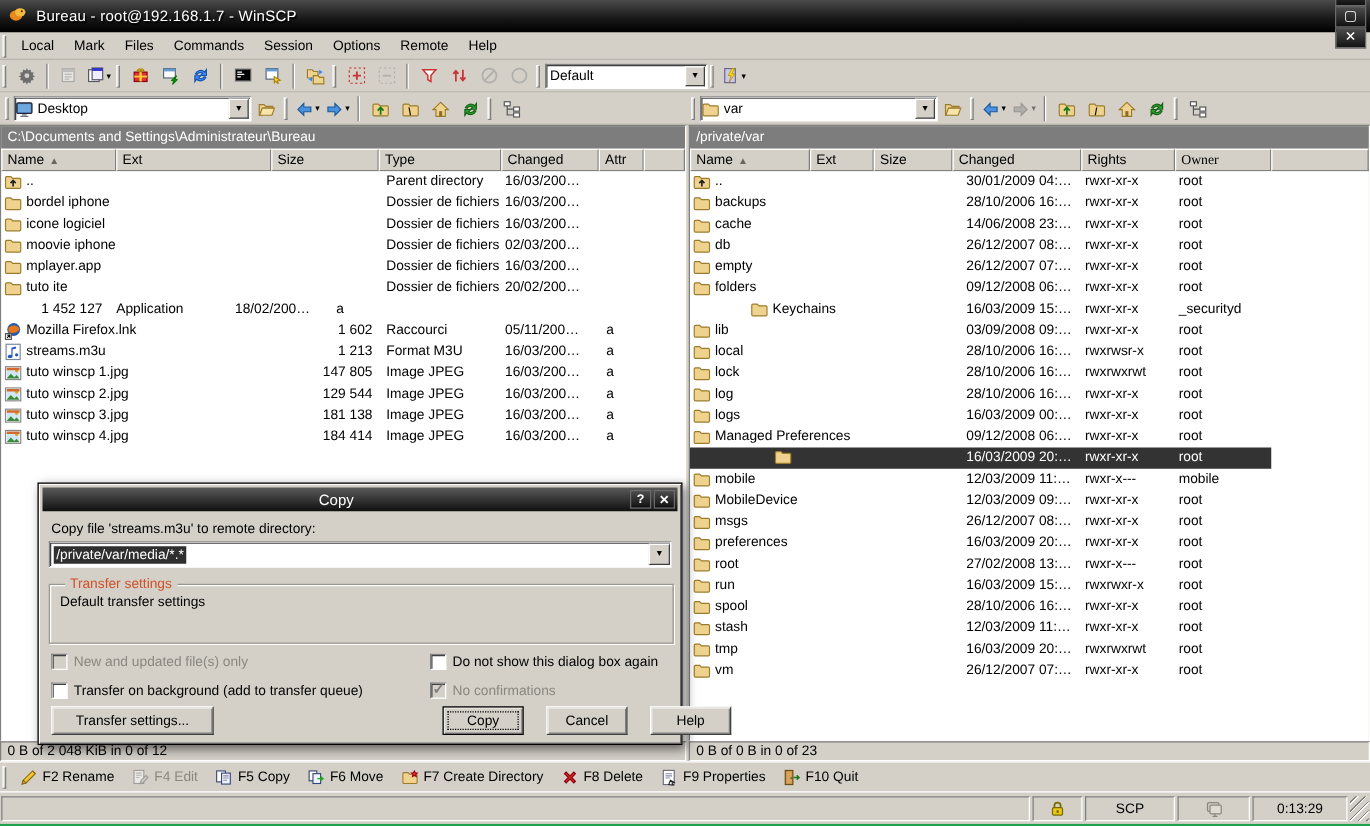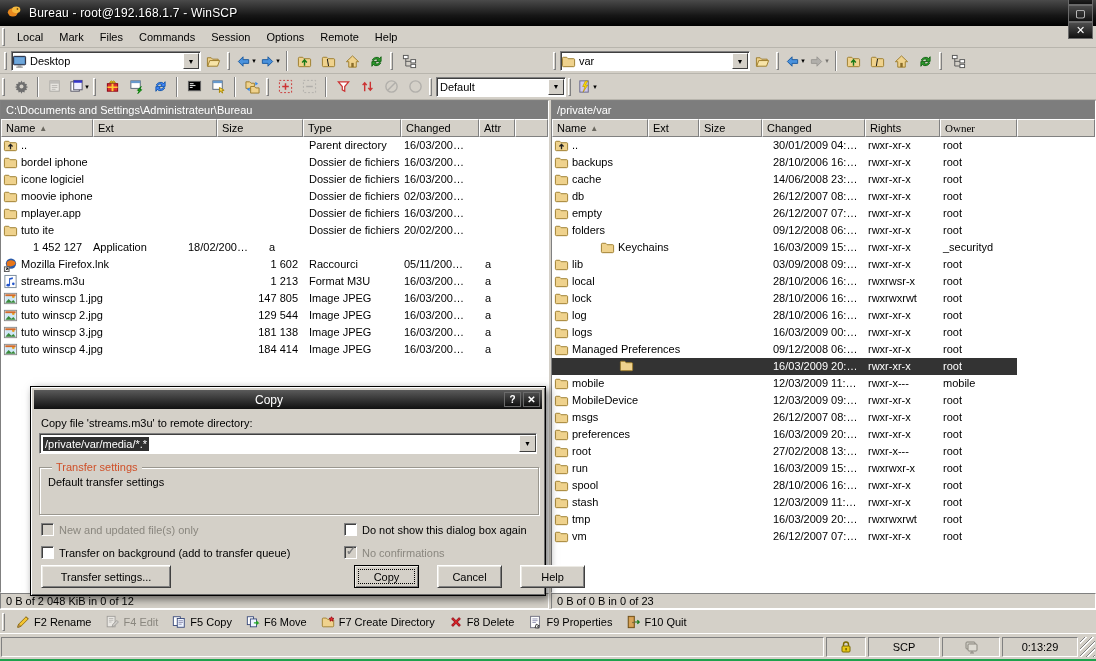--- a/index.html
+++ b/index.html
@@ -131,20 +131,171 @@
       <span class="grip"></span>
       <span class="menu-item">Local</span>
       <span class="menu-item">Mark</span>
       <span class="menu-item">Files</span>
       <span class="menu-item">Commands</span>
       <span class="menu-item">Session</span>
       <span class="menu-item">Options</span>
       <span class="menu-item">Remote</span>
       <span class="menu-item">Help</span>
     </div>
+  <div class="bar toolbar1" id="toolbar1">
+      <span class="grip"></span>
+      <span class="tbtn">
+        <span class="ic">
+          <svg viewBox="0 0 16 16">
+            <path d="M8 1.5l1 2.1 2.2-.8.3 2.3 2.3.3-.8 2.2 2.1 1-2.1 1 .8 2.2-2.3.3-.3 2.3-2.2-.8-1 2.1-1-2.1-2.2.8-.3-2.3-2.3-.3.8-2.2-2.1-1 2.1-1-.8-2.2 2.3-.3.3-2.3 2.2.8z" fill="#6e6e6e"></path>
+            <circle cx="8" cy="8" r="2.1" fill="#d4d0c8"></circle>
+          </svg>
+        </span>
+      </span>
+      <span class="tsep"></span>
+      <span class="tbtn dis">
+        <span class="ic">
+          <svg viewBox="0 0 16 16">
+            <rect x="2" y="2" width="10" height="11" fill="#fff" stroke="#777"></rect>
+            <rect x="2" y="2" width="10" height="3" fill="#9aa7c8"></rect>
+            <path d="M4 7h6M4 9h6M4 11h4" stroke="#999"></path>
+          </svg>
+        </span>
+      </span>
+      <span class="tbtn">
+        <span class="ic">
+          <svg viewBox="0 0 16 16">
+            <rect x="2" y="3" width="9" height="10" fill="#fff" stroke="#556"></rect>
+            <rect x="5" y="1.5" width="9" height="10" fill="#eef" stroke="#556"></rect>
+            <rect x="5" y="1.5" width="9" height="2.5" fill="#33c"></rect>
+          </svg>
+        </span>
+        <span class="ddarrow">▾</span>
+      </span>
+      <span class="grip"></span>
+      <span class="tbtn">
+        <span class="ic">
+          <svg viewBox="0 0 16 16">
+            <rect x="2.5" y="5" width="11" height="8" fill="#d33" stroke="#801"></rect>
+            <rect x="7" y="5" width="2" height="8" fill="#fc3"></rect>
+            <rect x="2.5" y="8" width="11" height="1.6" fill="#fc3"></rect>
+            <path d="M5 4c1-2.5 3-2.5 3 0 0-2.5 2-2.5 3 0z" fill="#fc3" stroke="#a80"></path>
+          </svg>
+        </span>
+      </span>
+      <span class="tbtn">
+        <span class="ic">
+          <svg viewBox="0 0 16 16">
+            <rect x="2" y="2" width="10" height="8" fill="#fff" stroke="#567"></rect>
+            <rect x="2" y="2" width="10" height="2.4" fill="#69c"></rect>
+            <path d="M13 8l-4 4 2 .5-1.5 3 4-4-2-.5z" fill="#2a2" stroke="#070"></path>
+          </svg>
+        </span>
+      </span>
+      <span class="tbtn">
+        <span class="ic">
+          <svg viewBox="0 0 16 16">
+            <path d="M3.5 6.5a5 5 0 018-1.6l1.4-2v5h-5l1.8-1.8a3 3 0 00-4.7 1z" fill="#48f" stroke="#15a"></path>
+            <path d="M12.5 9.5a5 5 0 01-8 1.6l-1.4 2v-5h5l-1.8 1.8a3 3 0 004.7-1z" fill="#48f" stroke="#15a"></path>
+          </svg>
+        </span>
+      </span>
+      <span class="tsep"></span>
+      <span class="tbtn">
+        <span class="ic">
+          <svg viewBox="0 0 16 16">
+            <rect x="1.5" y="2.5" width="13" height="10" fill="#000" stroke="#666"></rect>
+            <path d="M3 5h4M3 7h6M3 9h3" stroke="#fff"></path>
+          </svg>
+        </span>
+      </span>
+      <span class="tbtn">
+        <span class="ic">
+          <svg viewBox="0 0 16 16">
+            <rect x="2" y="2" width="10" height="9" fill="#fff" stroke="#567"></rect>
+            <rect x="2" y="2" width="10" height="2.4" fill="#69c"></rect>
+            <path d="M9 9l5 3-2.5.5 1 2.5-3-2.5-.5 2z" fill="#fd5" stroke="#a80"></path>
+          </svg>
+        </span>
+      </span>
+      <span class="tsep"></span>
+      <span class="tbtn">
+        <span class="ic">
+          <svg viewBox="0 0 16 16">
+            <path d="M1 3h4l1.5 1.5H10V10H1z" fill="#efd28d" stroke="#9c7c2c"></path>
+            <path d="M6 8h4l1.5 1.5H15V15H6z" fill="#efd28d" stroke="#9c7c2c"></path>
+            <path d="M11 3l3 2-3 2zM5 13l-3-2 3-2z" fill="#38e"></path>
+          </svg>
+        </span>
+      </span>
+      <span class="grip"></span>
+      <span class="tbtn">
+        <span class="ic">
+          <svg viewBox="0 0 16 16">
+            <rect x="1.5" y="1.5" width="13" height="13" fill="none" stroke="#c33" stroke-dasharray="2 2"></rect>
+            <path d="M8 4.5v7M4.5 8h7" stroke="#c33" stroke-width="1.6"></path>
+          </svg>
+        </span>
+      </span>
+      <span class="tbtn dis">
+        <span class="ic">
+          <svg viewBox="0 0 16 16">
+            <rect x="1.5" y="1.5" width="13" height="13" fill="none" stroke="#888" stroke-dasharray="2 2"></rect>
+            <path d="M4.5 8h7" stroke="#888" stroke-width="1.6"></path>
+          </svg>
+        </span>
+      </span>
+      <span class="tsep"></span>
+      <span class="tbtn">
+        <span class="ic">
+          <svg viewBox="0 0 16 16">
+            <path d="M2.5 3h11l-4.2 5v5l-2.6-1.5V8z" fill="#fff" stroke="#c33" stroke-width="1.3"></path>
+          </svg>
+        </span>
+      </span>
+      <span class="tbtn">
+        <span class="ic">
+          <svg viewBox="0 0 16 16">
+            <path d="M5 13V4M2.8 6.5L5 4l2.2 2.5" fill="none" stroke="#c33" stroke-width="1.5"></path>
+            <path d="M11 3v9M8.8 9.5L11 12l2.2-2.5" fill="none" stroke="#c33" stroke-width="1.5"></path>
+          </svg>
+        </span>
+      </span>
+      <span class="tbtn dis">
+        <span class="ic">
+          <svg viewBox="0 0 16 16">
+            <circle cx="8" cy="8" r="6" fill="none" stroke="#888" stroke-width="1.5"></circle>
+            <path d="M4 12L12 4" stroke="#888" stroke-width="1.5"></path>
+          </svg>
+        </span>
+      </span>
+      <span class="tbtn dis">
+        <span class="ic">
+          <svg viewBox="0 0 16 16">
+            <circle cx="8" cy="8" r="6" fill="none" stroke="#888" stroke-width="1.5"></circle>
+          </svg>
+        </span>
+      </span>
+      <span class="grip"></span>
+      <span class="combo" style="width: 130px;">
+        <span class="cval">Default</span>
+        <span class="cbtn">▼</span>
+      </span>
+      <span class="grip"></span>
+      <span class="tbtn">
+        <span class="ic">
+          <svg viewBox="0 0 16 16">
+            <rect x="3" y="2" width="9" height="12" fill="#cfc8ee" stroke="#668"></rect>
+            <path d="M9 2l-3 6h2.5l-2 6 5-7.5H9l2.5-4.5z" fill="#fd0" stroke="#a80" stroke-width=".6"></path>
+          </svg>
+        </span>
+        <span class="ddarrow">▾</span>
+      </span>
+    </div>
+
   <div class="bar toolbar2">
     <div class="addr-group" style="left:2px;" id="laddr">
         <span class="grip"></span>
         <span class="combo" style="width: 190px;">
           <span class="ic">
             <svg viewBox="0 0 16 16">
               <rect x="1.5" y="2.5" width="13" height="9" rx="1" fill="#3a6ea5" stroke="#223"></rect>
               <rect x="2.5" y="3.5" width="11" height="7" fill="#6fa8dc"></rect>
               <rect x="6" y="12" width="4" height="1.5" fill="#999"></rect>
               <rect x="4.5" y="13.5" width="7" height="1" fill="#777"></rect>
@@ -298,171 +449,20 @@
             <svg viewBox="0 0 16 16">
               <rect x="1.5" y="1.5" width="5" height="3.5" fill="#fff" stroke="#555"></rect>
               <rect x="9.5" y="6" width="5" height="3.5" fill="#fff" stroke="#555"></rect>
               <rect x="9.5" y="11" width="5" height="3.5" fill="#fff" stroke="#555"></rect>
               <path d="M4 5v7.8h5.5M4 7.8h5.5" fill="none" stroke="#555"></path>
             </svg>
           </span>
         </span>
       </div>
   </div>
-
-  <div class="bar toolbar1" id="toolbar1">
-      <span class="grip"></span>
-      <span class="tbtn">
-        <span class="ic">
-          <svg viewBox="0 0 16 16">
-            <path d="M8 1.5l1 2.1 2.2-.8.3 2.3 2.3.3-.8 2.2 2.1 1-2.1 1 .8 2.2-2.3.3-.3 2.3-2.2-.8-1 2.1-1-2.1-2.2.8-.3-2.3-2.3-.3.8-2.2-2.1-1 2.1-1-.8-2.2 2.3-.3.3-2.3 2.2.8z" fill="#6e6e6e"></path>
-            <circle cx="8" cy="8" r="2.1" fill="#d4d0c8"></circle>
-          </svg>
-        </span>
-      </span>
-      <span class="tsep"></span>
-      <span class="tbtn dis">
-        <span class="ic">
-          <svg viewBox="0 0 16 16">
-            <rect x="2" y="2" width="10" height="11" fill="#fff" stroke="#777"></rect>
-            <rect x="2" y="2" width="10" height="3" fill="#9aa7c8"></rect>
-            <path d="M4 7h6M4 9h6M4 11h4" stroke="#999"></path>
-          </svg>
-        </span>
-      </span>
-      <span class="tbtn">
-        <span class="ic">
-          <svg viewBox="0 0 16 16">
-            <rect x="2" y="3" width="9" height="10" fill="#fff" stroke="#556"></rect>
-            <rect x="5" y="1.5" width="9" height="10" fill="#eef" stroke="#556"></rect>
-            <rect x="5" y="1.5" width="9" height="2.5" fill="#33c"></rect>
-          </svg>
-        </span>
-        <span class="ddarrow">▾</span>
-      </span>
-      <span class="grip"></span>
-      <span class="tbtn">
-        <span class="ic">
-          <svg viewBox="0 0 16 16">
-            <rect x="2.5" y="5" width="11" height="8" fill="#d33" stroke="#801"></rect>
-            <rect x="7" y="5" width="2" height="8" fill="#fc3"></rect>
-            <rect x="2.5" y="8" width="11" height="1.6" fill="#fc3"></rect>
-            <path d="M5 4c1-2.5 3-2.5 3 0 0-2.5 2-2.5 3 0z" fill="#fc3" stroke="#a80"></path>
-          </svg>
-        </span>
-      </span>
-      <span class="tbtn">
-        <span class="ic">
-          <svg viewBox="0 0 16 16">
-            <rect x="2" y="2" width="10" height="8" fill="#fff" stroke="#567"></rect>
-            <rect x="2" y="2" width="10" height="2.4" fill="#69c"></rect>
-            <path d="M13 8l-4 4 2 .5-1.5 3 4-4-2-.5z" fill="#2a2" stroke="#070"></path>
-          </svg>
-        </span>
-      </span>
-      <span class="tbtn">
-        <span class="ic">
-          <svg viewBox="0 0 16 16">
-            <path d="M3.5 6.5a5 5 0 018-1.6l1.4-2v5h-5l1.8-1.8a3 3 0 00-4.7 1z" fill="#48f" stroke="#15a"></path>
-            <path d="M12.5 9.5a5 5 0 01-8 1.6l-1.4 2v-5h5l-1.8 1.8a3 3 0 004.7-1z" fill="#48f" stroke="#15a"></path>
-          </svg>
-        </span>
-      </span>
-      <span class="tsep"></span>
-      <span class="tbtn">
-        <span class="ic">
-          <svg viewBox="0 0 16 16">
-            <rect x="1.5" y="2.5" width="13" height="10" fill="#000" stroke="#666"></rect>
-            <path d="M3 5h4M3 7h6M3 9h3" stroke="#fff"></path>
-          </svg>
-        </span>
-      </span>
-      <span class="tbtn">
-        <span class="ic">
-          <svg viewBox="0 0 16 16">
-            <rect x="2" y="2" width="10" height="9" fill="#fff" stroke="#567"></rect>
-            <rect x="2" y="2" width="10" height="2.4" fill="#69c"></rect>
-            <path d="M9 9l5 3-2.5.5 1 2.5-3-2.5-.5 2z" fill="#fd5" stroke="#a80"></path>
-          </svg>
-        </span>
-      </span>
-      <span class="tsep"></span>
-      <span class="tbtn">
-        <span class="ic">
-          <svg viewBox="0 0 16 16">
-            <path d="M1 3h4l1.5 1.5H10V10H1z" fill="#efd28d" stroke="#9c7c2c"></path>
-            <path d="M6 8h4l1.5 1.5H15V15H6z" fill="#efd28d" stroke="#9c7c2c"></path>
-            <path d="M11 3l3 2-3 2zM5 13l-3-2 3-2z" fill="#38e"></path>
-          </svg>
-        </span>
-      </span>
-      <span class="grip"></span>
-      <span class="tbtn">
-        <span class="ic">
-          <svg viewBox="0 0 16 16">
-            <rect x="1.5" y="1.5" width="13" height="13" fill="none" stroke="#c33" stroke-dasharray="2 2"></rect>
-            <path d="M8 4.5v7M4.5 8h7" stroke="#c33" stroke-width="1.6"></path>
-          </svg>
-        </span>
-      </span>
-      <span class="tbtn dis">
-        <span class="ic">
-          <svg viewBox="0 0 16 16">
-            <rect x="1.5" y="1.5" width="13" height="13" fill="none" stroke="#888" stroke-dasharray="2 2"></rect>
-            <path d="M4.5 8h7" stroke="#888" stroke-width="1.6"></path>
-          </svg>
-        </span>
-      </span>
-      <span class="tsep"></span>
-      <span class="tbtn">
-        <span class="ic">
-          <svg viewBox="0 0 16 16">
-            <path d="M2.5 3h11l-4.2 5v5l-2.6-1.5V8z" fill="#fff" stroke="#c33" stroke-width="1.3"></path>
-          </svg>
-        </span>
-      </span>
-      <span class="tbtn">
-        <span class="ic">
-          <svg viewBox="0 0 16 16">
-            <path d="M5 13V4M2.8 6.5L5 4l2.2 2.5" fill="none" stroke="#c33" stroke-width="1.5"></path>
-            <path d="M11 3v9M8.8 9.5L11 12l2.2-2.5" fill="none" stroke="#c33" stroke-width="1.5"></path>
-          </svg>
-        </span>
-      </span>
-      <span class="tbtn dis">
-        <span class="ic">
-          <svg viewBox="0 0 16 16">
-            <circle cx="8" cy="8" r="6" fill="none" stroke="#888" stroke-width="1.5"></circle>
-            <path d="M4 12L12 4" stroke="#888" stroke-width="1.5"></path>
-          </svg>
-        </span>
-      </span>
-      <span class="tbtn dis">
-        <span class="ic">
-          <svg viewBox="0 0 16 16">
-            <circle cx="8" cy="8" r="6" fill="none" stroke="#888" stroke-width="1.5"></circle>
-          </svg>
-        </span>
-      </span>
-      <span class="grip"></span>
-      <span class="combo" style="width: 130px;">
-        <span class="cval">Default</span>
-        <span class="cbtn">▼</span>
-      </span>
-      <span class="grip"></span>
-      <span class="tbtn">
-        <span class="ic">
-          <svg viewBox="0 0 16 16">
-            <rect x="3" y="2" width="9" height="12" fill="#cfc8ee" stroke="#668"></rect>
-            <path d="M9 2l-3 6h2.5l-2 6 5-7.5H9l2.5-4.5z" fill="#fd0" stroke="#a80" stroke-width=".6"></path>
-          </svg>
-        </span>
-        <span class="ddarrow">▾</span>
-      </span>
-    </div>
 
   <div class="main">
     <div class="panel" style="left:0;width:549px;">
       <div class="pathbar">C:\Documents and Settings\Administrateur\Bureau</div>
       <div class="headers" id="lheaders">
           <span class="hcell" style="width: 92px;">
             <span>Name</span>
             <span class="sortarrow">▲</span>
           </span>
           <span class="hcell" style="width: 124px;">
@@ -760,21 +760,21 @@
                 <span>backups</span>
               </span>
               <span class="cell num" style="width: 63px;"></span>
               <span class="cell " style="width: 103px; padding-left: 11px;">28/10/2006 16:…</span>
               <span class="cell " style="width: 75px; padding-left: 3px;">rwxr-xr-x</span>
               <span class="cell " style="width: 77px; padding-left: 3px;">root</span>
             </span>
           </div>
           <div class="frow">
             <span class="rowmain">
-              <span class="cell cname" style="width: 147px;">
+              <span class="cell cname" style="width: 147px; align-items: flex-end;">
                 <span class="ic">
                   <svg viewBox="0 0 16 16">
                     <path d="M1.5 4.5c0-.6.4-1 1-1h3.6L7.6 5h6c.5 0 .9.4.9 1v6.5c0 .6-.4 1-1 1h-11c-.6 0-1-.4-1-1z" fill="#efd28d" stroke="#9c7c2c"></path>
                   </svg>
                 </span>
                 <span>cache</span>
               </span>
               <span class="cell num" style="width: 63px;"></span>
               <span class="cell " style="width: 103px; padding-left: 11px;">14/06/2008 23:…</span>
               <span class="cell " style="width: 75px; padding-left: 3px;">rwxr-xr-x</span>

